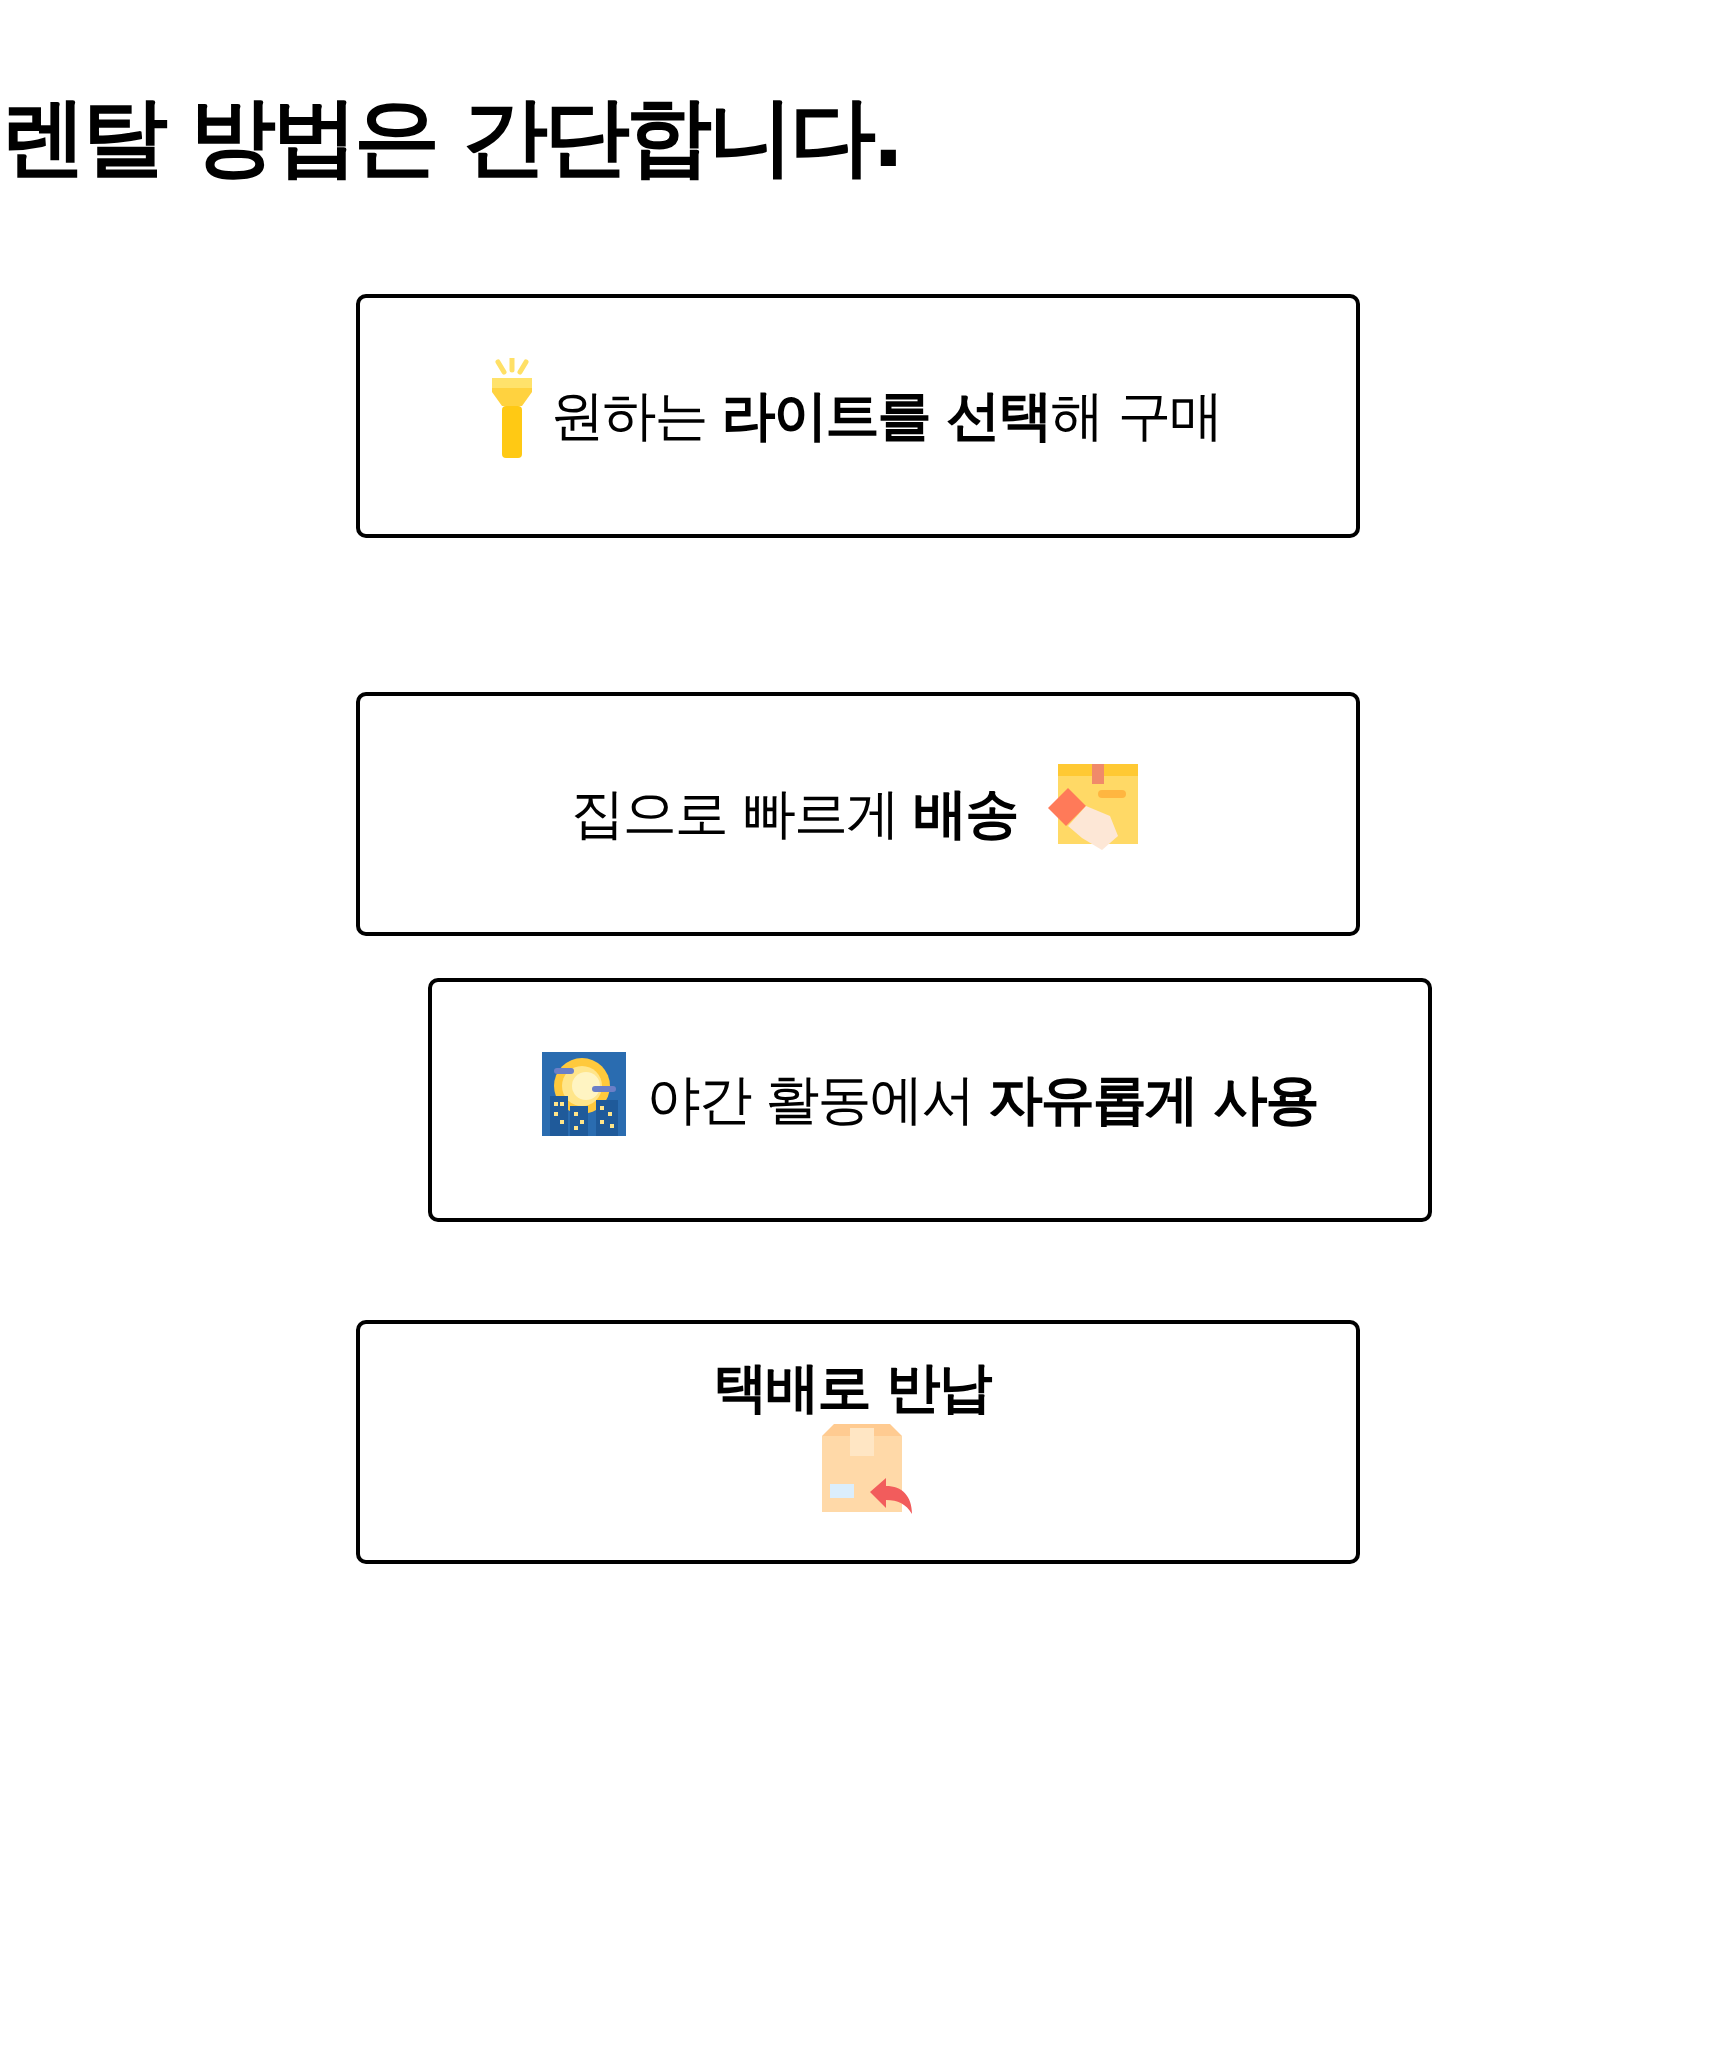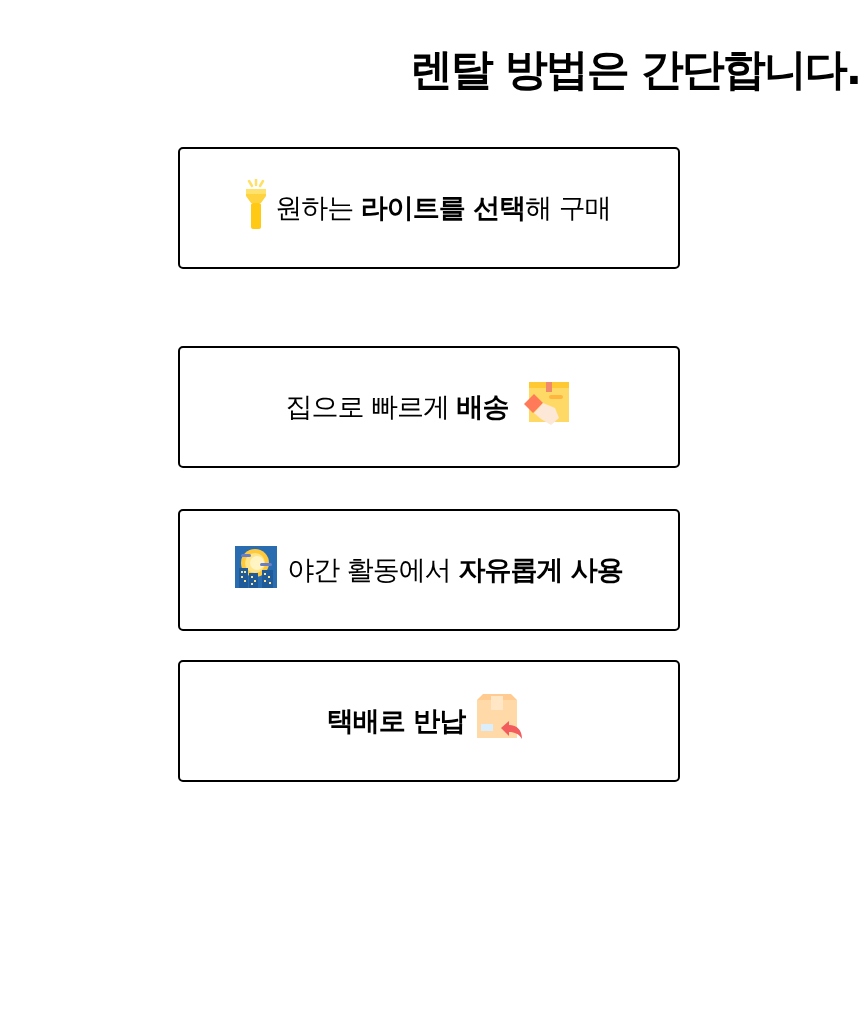--- a/index.html
+++ b/index.html
@@ -13,21 +13,21 @@
       position: relative;
       font-family: "DejaVu Sans", "Liberation Sans", sans-serif;
       color: #000;
       overflow: hidden;
     }
     .title {
       position: absolute;
       top: 10px;
       left: 0;
       width: 860px;
-      text-align: right;
+      text-align: left;
       font-size: 43px;
       font-weight: bold;
       letter-spacing: -2px;
       line-height: 60px;
       white-space: nowrap;
     }
     .title .hl {
       position: relative;
       display: inline-block;
     }
@@ -57,22 +57,22 @@
       white-space: nowrap;
     }
     .step b { font-weight: bold; }
     .step .normal { font-weight: normal; }
     .icon {
       display: inline-block;
       flex: none;
     }
     .s1 { top: 147px; }
     .s2 { top: 318px; margin-top: 28px; }
-    .s3 { top: 509px; }
-    .s4 { top: 660px; }
+    .s3 { top: 489px; margin-left: 36px; }
+    .s4 { top: 660px; flex-direction: column; }
     .s1 .icon { margin-right: 6px; margin-left: -4px; }
     .s2 .icon { margin-left: 12px; }
     .s3 .icon { margin-right: 10px; }
     .s4 .icon { margin-left: 10px; }
     .s4 .txt { margin-left: -6px; }
   </style>
 </head>
 <body style="--accent: #ee1111;">
 
 <h1 class="title">

